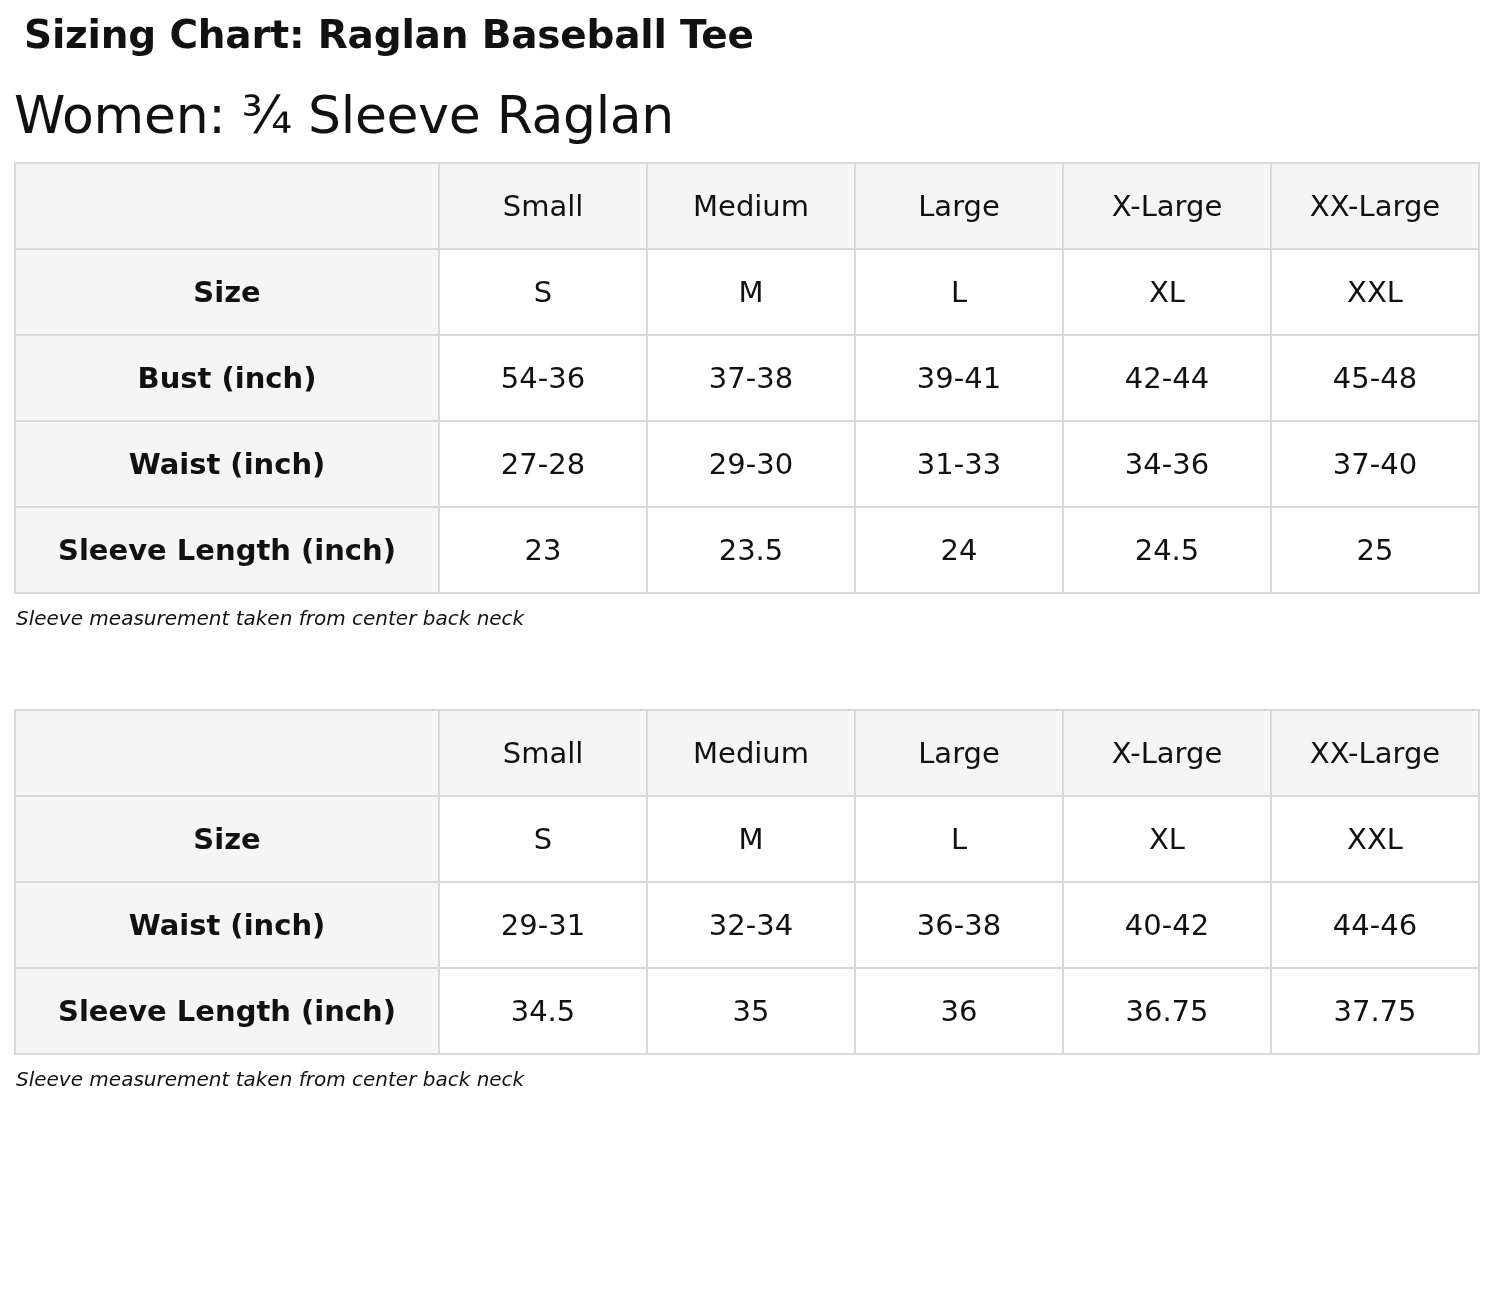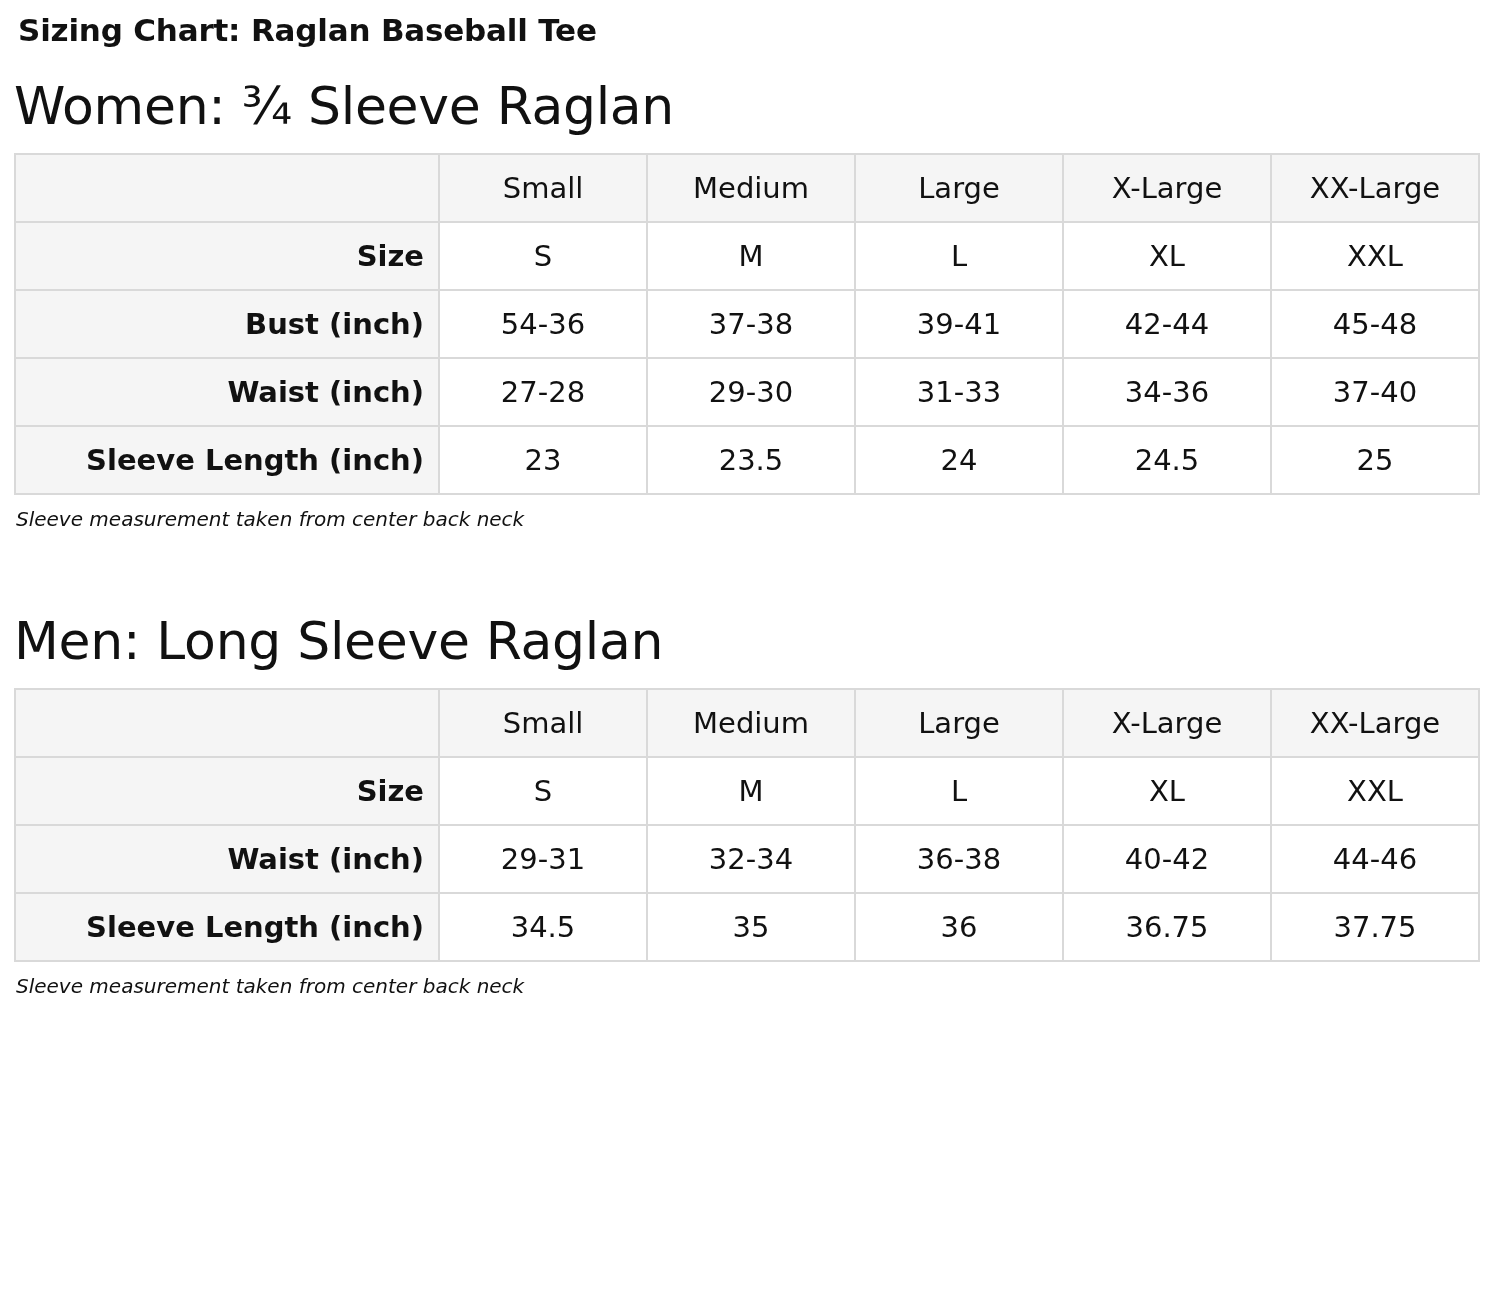--- a/index.html
+++ b/index.html
@@ -13,24 +13,24 @@
     font-family: "DejaVu Sans", sans-serif;
     color: #111111;
     -webkit-font-smoothing: antialiased;
   }
   .page {
     width: 1500px;
     box-sizing: border-box;
     padding: 8px 14px 10px 14px;
   }
   .doc-title {
-    font-size: 31px;
+    font-size: 39px;
     font-weight: bold;
     line-height: 1.18;
-    margin: 4px 0 0 4px;
+    margin: 4px 0 0 10px;
     letter-spacing: -0.2px;
   }
   .section {
     margin-top: 26px;
   }
   .section-title {
     font-size: 52px;
     font-weight: normal;
     line-height: 1.2;
     margin: 0 0 16px 0;
@@ -38,40 +38,40 @@
   }
   table.size-table {
     border-collapse: collapse;
     width: 1466px;
     table-layout: fixed;
   }
   table.size-table col.label-col { width: 424px; }
   table.size-table col.val-col { width: 208px; }
   table.size-table td, table.size-table th {
     border: 2px solid #d9d9d9;
-    height: 68px;
+    height: 86px;
     padding: 0 14px;
     font-size: 29px;
     font-weight: normal;
     text-align: center;
     vertical-align: middle;
     background: #ffffff;
     box-sizing: border-box;
   }
   table.size-table thead th {
     background: #f5f5f5;
     font-weight: normal;
   }
   table.size-table thead th.corner {
     background: #f5f5f5;
   }
   table.size-table td.rowlabel,
   table.size-table th.rowlabel {
     background: #f5f5f5;
-    text-align: right;
+    text-align: center;
     font-weight: bold;
   }
   .footnote {
     font-size: 20px;
     font-style: italic;
     margin: 12px 0 0 2px;
     line-height: 1.25;
   }
   .section.men {
     margin-top: 78px;
@@ -139,21 +139,20 @@
           <td>24.5</td>
           <td>25</td>
         </tr>
       </tbody>
     </table>
 
     <p class="footnote">Sleeve measurement taken from center back neck</p>
   </div>
 
   <div class="section men">
-    <h2 class="section-title">Men: Long Sleeve Raglan</h2>
 
     <table class="size-table">
       <colgroup>
         <col class="label-col">
         <col class="val-col">
         <col class="val-col">
         <col class="val-col">
         <col class="val-col">
         <col class="val-col">
       </colgroup>

